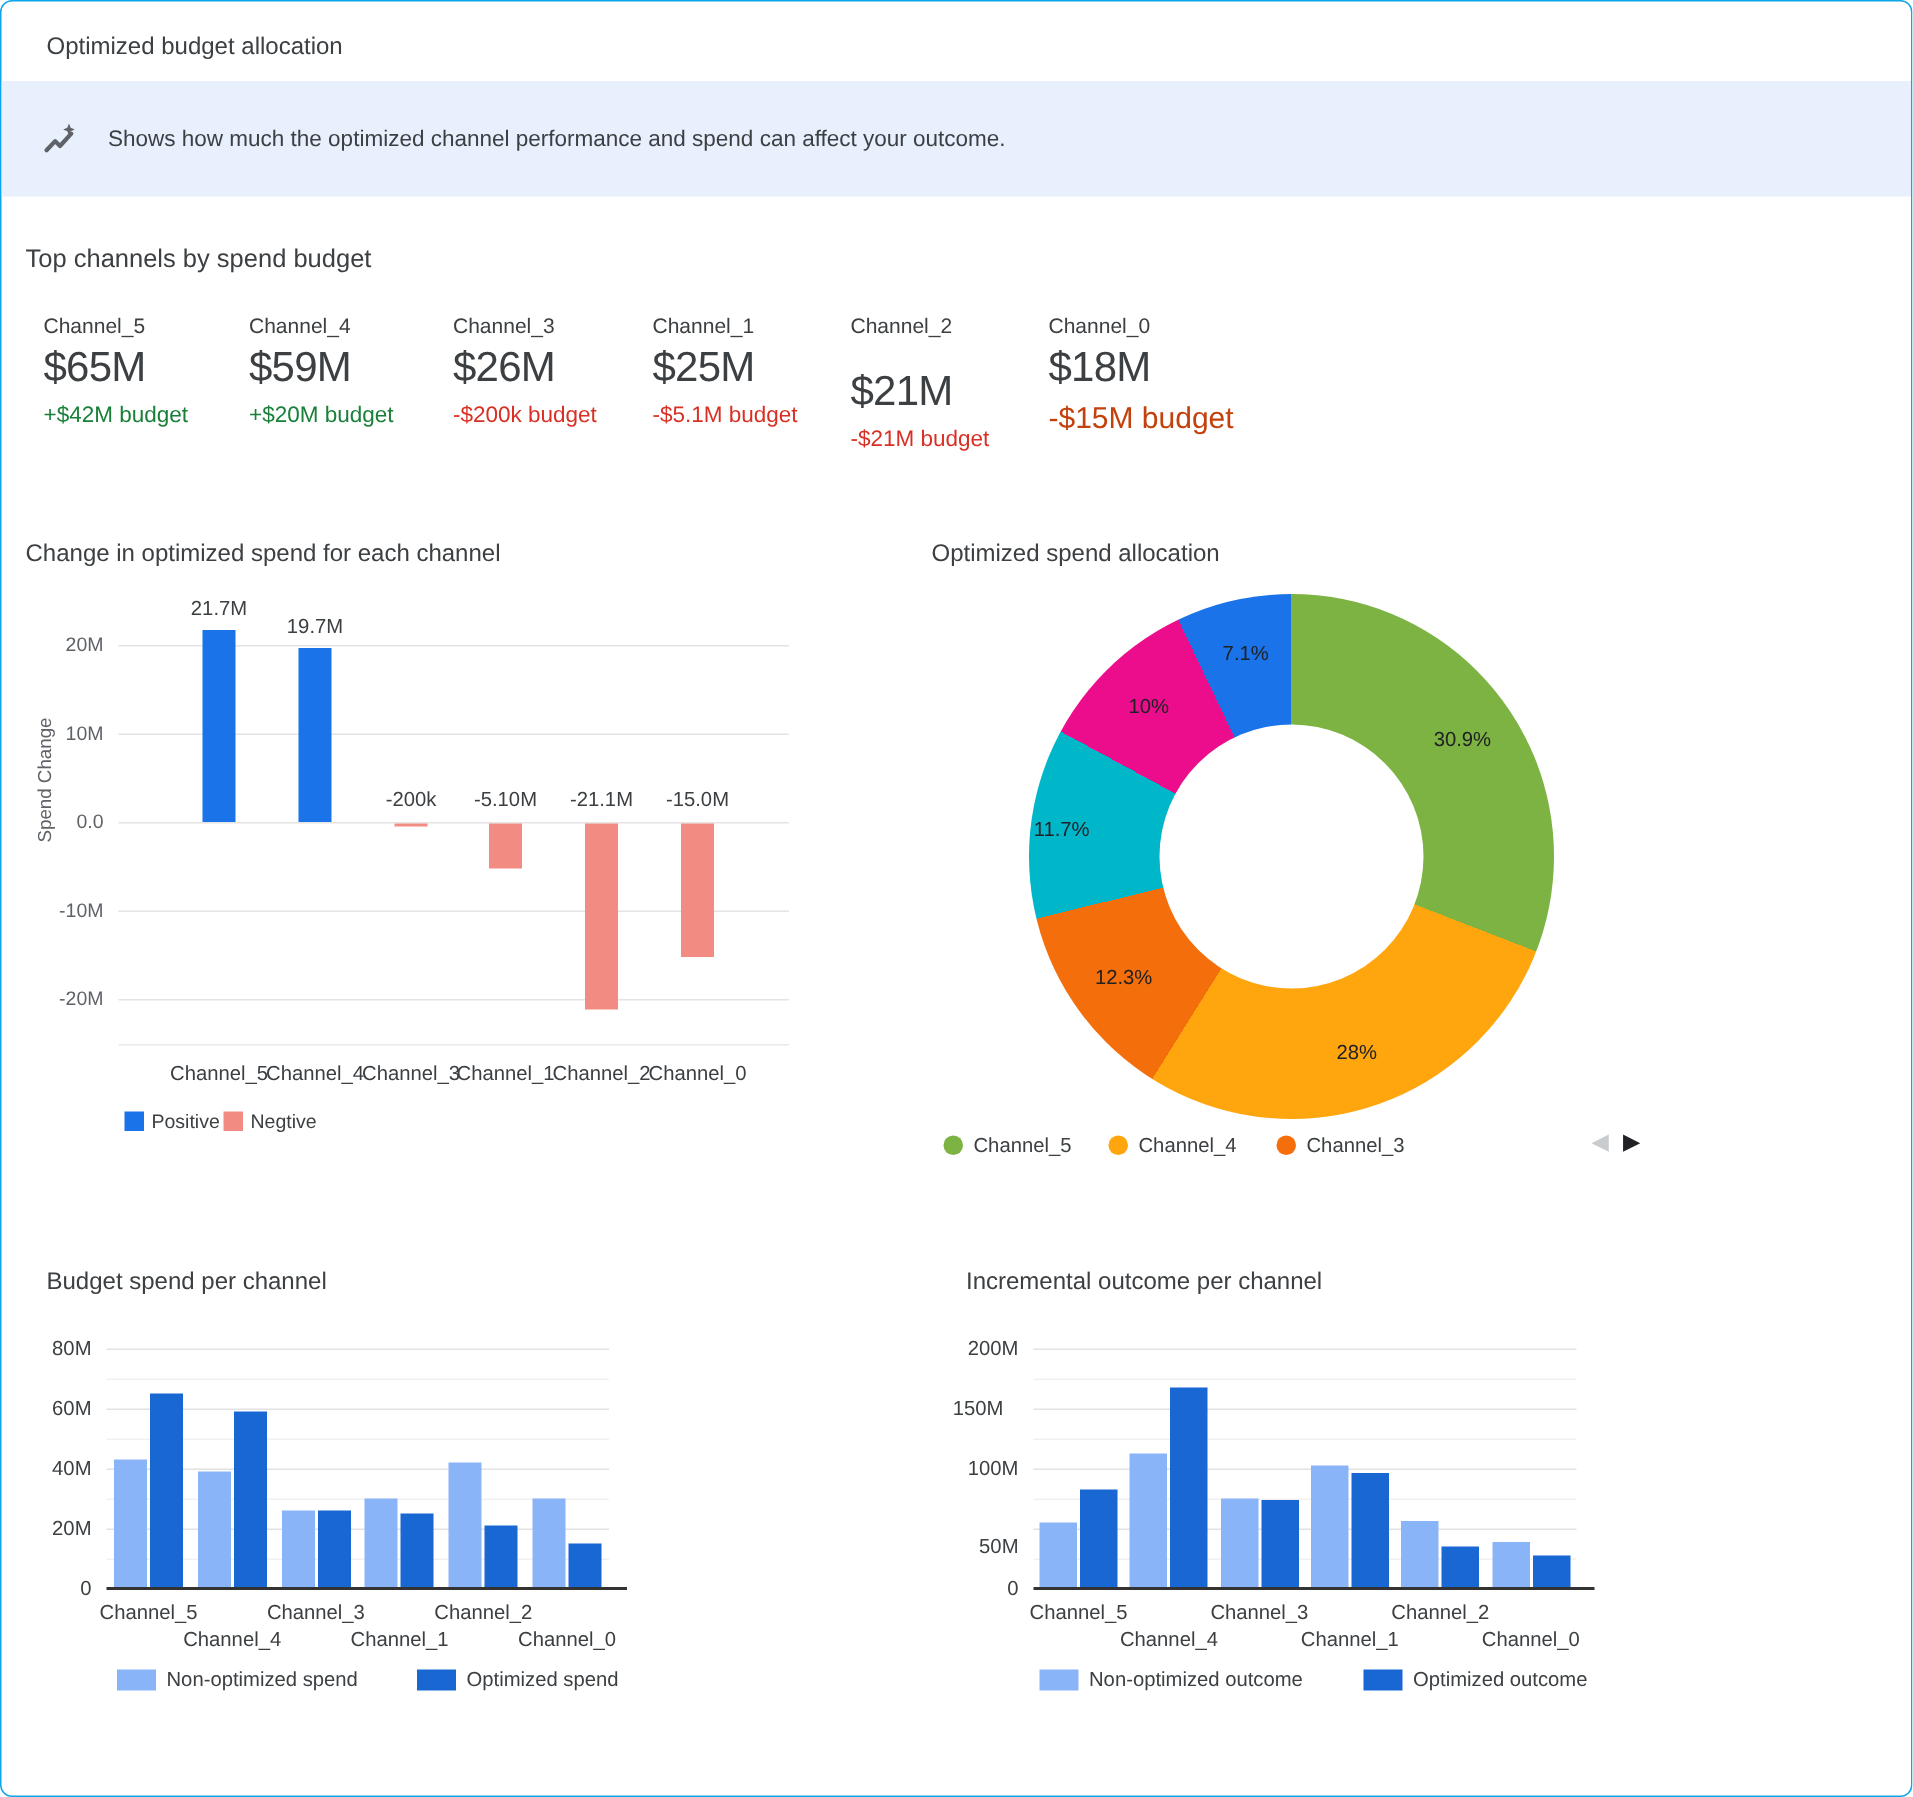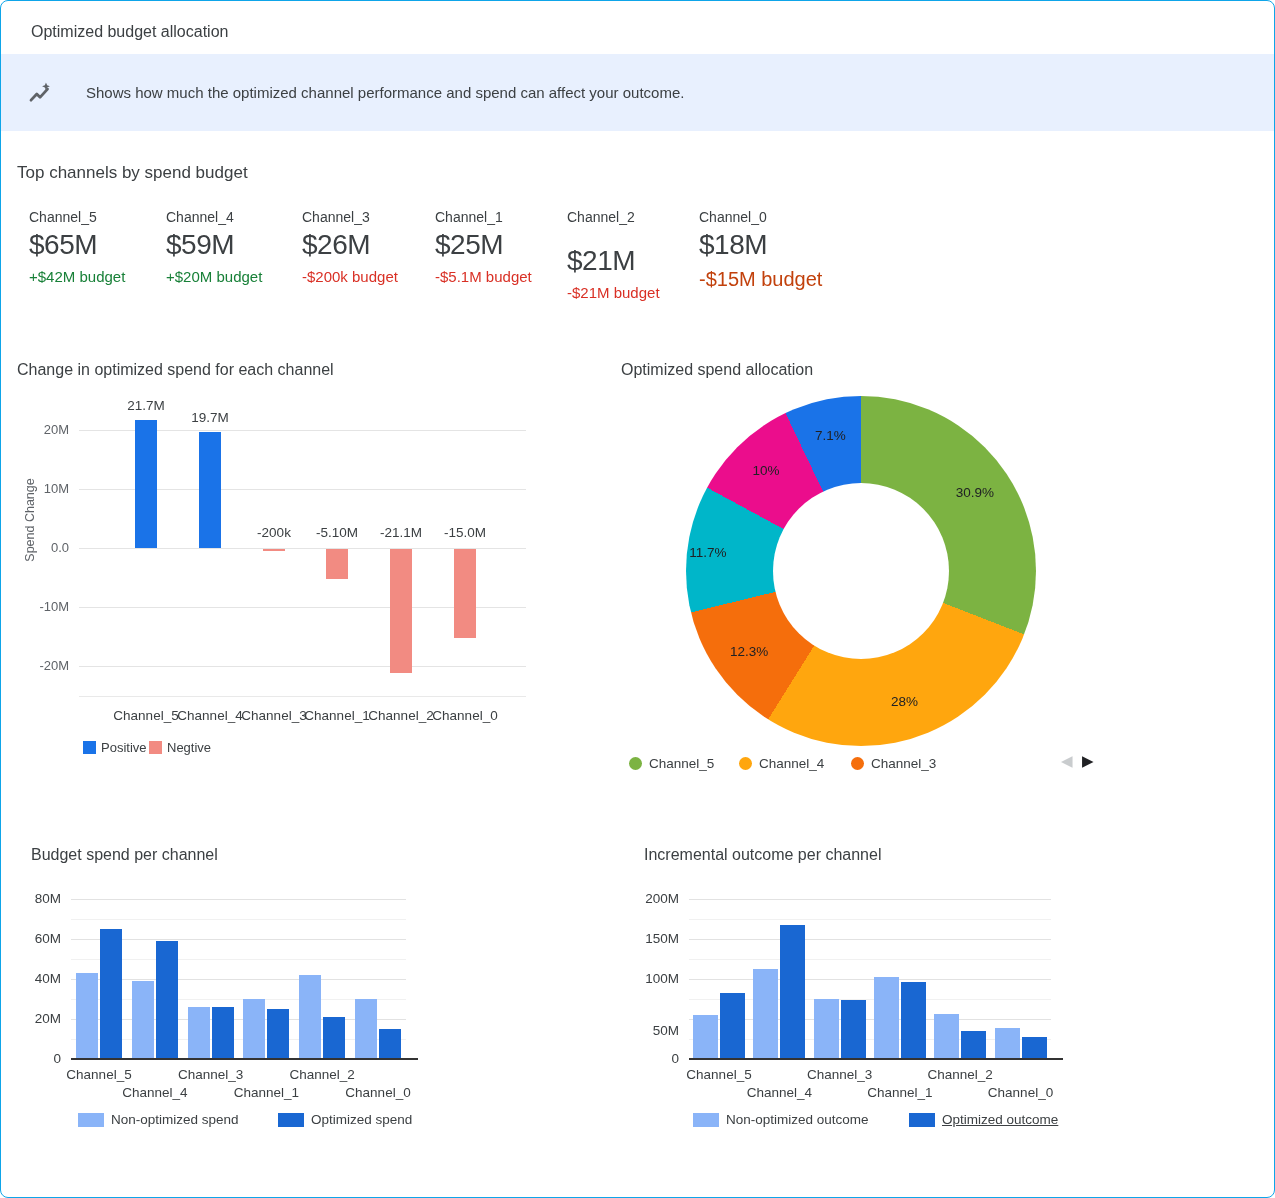--- a/index.html
+++ b/index.html
@@ -1,21 +1,21 @@
 <!DOCTYPE html>
 <html><head>
 <meta charset="utf-8">
 <style>
   html,body{margin:0;padding:0;background:#fff;}
   body{font-family:"Liberation Sans", sans-serif;}
   .card{position:relative;width:1273px;height:1196px;background:#fff;border:1px solid #0ea5e9;border-radius:8px;overflow:hidden;}
   .card-title{position:absolute;left:30px;top:22px;font-size:16px;color:#3C4043;}
   .banner{position:absolute;left:0;top:53px;width:100%;height:77px;background:#E8F0FE;display:flex;align-items:center;}
   .banner-icon{margin-left:27px;width:26px;height:26px;flex:0 0 auto;}
-  .banner-text{margin-left:32px;font-size:15px;color:#3C4043;}
+  .banner-text{margin-left:18px;font-size:15px;color:#3C4043;}
   .section-heading{position:absolute;left:16px;top:162px;font-size:17px;color:#3C4043;}
   .chart-title{position:absolute;font-size:16px;color:#3C4043;}
   .ylabel{position:absolute;left:-27px;top:512px;width:112px;text-align:center;font-size:12.5px;color:#5F6368;transform:rotate(-90deg);}
 </style>
 </head>
 <body>
 
 <div class="card" id="card">
   <div class="card-title">Optimized budget allocation</div>
 
@@ -155,21 +155,21 @@
     <div style="position: absolute; left: 688px; top: 1038px; width: 362px; height: 1px; background: rgb(241, 241, 241);"></div>
     <div style="position: absolute; left: 688px; top: 998px; width: 362px; height: 1px; background: rgb(241, 241, 241);"></div>
     <div style="position: absolute; left: 688px; top: 958px; width: 362px; height: 1px; background: rgb(241, 241, 241);"></div>
     <div style="position: absolute; left: 688px; top: 918px; width: 362px; height: 1px; background: rgb(241, 241, 241);"></div>
     <div style="position: absolute; left: 624px; top: 1050px; width: 54px; text-align: right; font-size: 13.5px; color: rgb(60, 64, 67);">0</div>
     <div style="position: absolute; left: 688px; top: 1018px; width: 362px; height: 1px; background: rgb(226, 226, 226);"></div>
     <div style="position: absolute; left: 624px; top: 1010px; width: 54px; text-align: right; font-size: 13.5px; color: rgb(60, 64, 67); margin-top: 12px;">50M</div>
     <div style="position: absolute; left: 688px; top: 978px; width: 362px; height: 1px; background: rgb(226, 226, 226);"></div>
     <div style="position: absolute; left: 624px; top: 970px; width: 54px; text-align: right; font-size: 13.5px; color: rgb(60, 64, 67);">100M</div>
     <div style="position: absolute; left: 688px; top: 938px; width: 362px; height: 1px; background: rgb(226, 226, 226);"></div>
-    <div style="position: absolute; left: 624px; top: 930px; width: 54px; text-align: right; font-size: 13.5px; color: rgb(60, 64, 67);">150M</div>
+    <div style="position: absolute; left: 624px; top: 930px; width: 54px; text-align: center; font-size: 13.5px; color: rgb(60, 64, 67);">150M</div>
     <div style="position: absolute; left: 688px; top: 898px; width: 362px; height: 1px; background: rgb(226, 226, 226);"></div>
     <div style="position: absolute; left: 624px; top: 890px; width: 54px; text-align: right; font-size: 13.5px; color: rgb(60, 64, 67);">200M</div>
     <div style="position: absolute; left: 692px; top: 1014px; width: 25px; height: 44px; background: rgb(138, 180, 248);"></div>
     <div style="position: absolute; left: 719px; top: 992.4px; width: 25px; height: 65.6px; background: rgb(25, 103, 210);"></div>
     <div style="position: absolute; left: 670px; top: 1066px; width: 96px; text-align: center; font-size: 13.5px; color: rgb(60, 64, 67);">Channel_5</div>
     <div style="position: absolute; left: 752.3px; top: 968.4px; width: 25px; height: 89.6px; background: rgb(138, 180, 248);"></div>
     <div style="position: absolute; left: 779.3px; top: 924.4px; width: 25px; height: 133.6px; background: rgb(25, 103, 210);"></div>
     <div style="position: absolute; left: 730.3px; top: 1084px; width: 96px; text-align: center; font-size: 13.5px; color: rgb(60, 64, 67);">Channel_4</div>
     <div style="position: absolute; left: 812.6px; top: 998px; width: 25px; height: 60px; background: rgb(138, 180, 248);"></div>
     <div style="position: absolute; left: 839.6px; top: 998.8px; width: 25px; height: 59.2px; background: rgb(25, 103, 210);"></div>
@@ -180,14 +180,14 @@
     <div style="position: absolute; left: 933.2px; top: 1013.2px; width: 25px; height: 44.8px; background: rgb(138, 180, 248);"></div>
     <div style="position: absolute; left: 960.2px; top: 1030px; width: 25px; height: 28px; background: rgb(25, 103, 210);"></div>
     <div style="position: absolute; left: 911.2px; top: 1066px; width: 96px; text-align: center; font-size: 13.5px; color: rgb(60, 64, 67);">Channel_2</div>
     <div style="position: absolute; left: 993.5px; top: 1026.8px; width: 25px; height: 31.2px; background: rgb(138, 180, 248);"></div>
     <div style="position: absolute; left: 1020.5px; top: 1036.4px; width: 25px; height: 21.6px; background: rgb(25, 103, 210);"></div>
     <div style="position: absolute; left: 971.5px; top: 1084px; width: 96px; text-align: center; font-size: 13.5px; color: rgb(60, 64, 67);">Channel_0</div>
     <div style="position: absolute; left: 688px; top: 1057px; width: 374px; height: 2px; background: rgb(51, 51, 51);"></div>
     <div style="position: absolute; left: 692px; top: 1112px; width: 26px; height: 14px; background: rgb(138, 180, 248);"></div>
     <div style="position: absolute; left: 725px; top: 1111px; font-size: 13.5px; color: rgb(60, 64, 67);">Non-optimized outcome</div>
     <div style="position: absolute; left: 908px; top: 1112px; width: 26px; height: 14px; background: rgb(25, 103, 210);"></div>
-    <div style="position: absolute; left: 941px; top: 1111px; font-size: 13.5px; color: rgb(60, 64, 67); text-decoration: underline;">Optimized outcome</div>
+    <div style="position: absolute; left: 941px; top: 1111px; font-size: 13.5px; color: rgb(60, 64, 67);">Optimized outcome</div>
   </div>
 
 </body></html>

